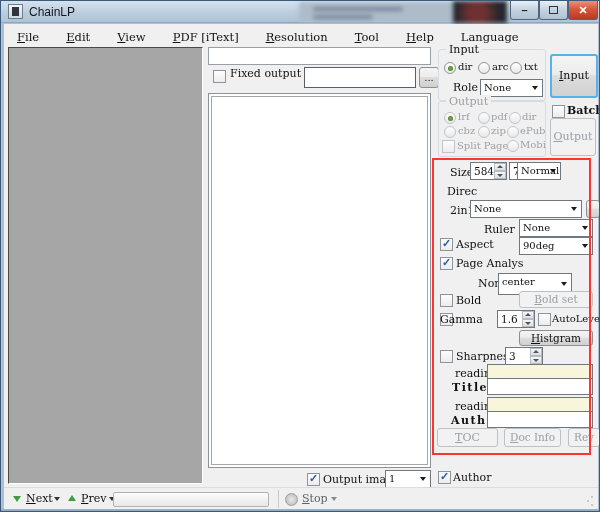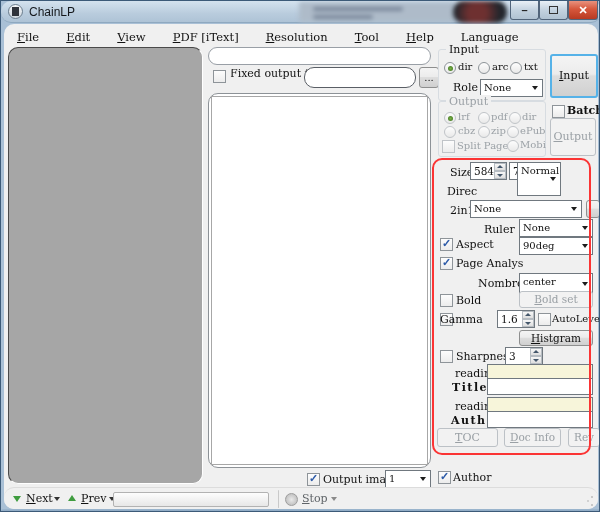--- a/index.html
+++ b/index.html
@@ -1,18 +1,18 @@
 <!DOCTYPE html>
 <html><head>
 <meta charset="utf-8">
 <style>
   * { margin:0; padding:0; box-sizing:border-box; }
   html,body { width:600px; height:512px; }
   body { font-family:"DejaVu Serif", serif; font-size:11px; color:#111; }
-  .abs { position:absolute;border-radius:10px; }
+  .abs { position:absolute; }
   #win { position:relative; width:600px; height:512px; background:#a9c0d6; border:1px solid #3c5a78; overflow:hidden; }
 
   
   #titlebar { left:0; top:0; width:600px; height:22px;
     background:linear-gradient(#d4e2ee,#b9ccdd 60%,#aec3d6); border-bottom:1px solid #8fa9c0; }
   #app-icon { left:7px; top:3px; width:15px; height:15px; background:linear-gradient(#f4f6f8,#cfd8e0);
     border:1px solid #6b7d8d; }
   #app-icon i { position:absolute; left:3px; top:2px; width:7px; height:9px; background:#30343c; display:block; }
   #title-text { left:28px; top:4px; font-family:"Liberation Sans",sans-serif; font-size:12px; color:#15181c; }
   .blur1 { left:298px; top:1px; width:156px; height:20px; background:#aebbc9; filter:blur(2px); border-radius:2px; }
@@ -215,21 +215,21 @@
       <span class="spin-val">754</span>
       <span class="btns">
           <span class="sb up">
             <i></i>
           </span>
           <span class="sb dn">
             <i></i>
           </span>
         </span>
     </div>
-    <div class="dd" style="left:513px;top:138px;width:44px;height:34px;">
+    <div class="dd" style="left:513px;top:138px;width:44px;height:18px;">
       <span class="dd-val">Normal</span>
         <i class="dd-caret"></i>
     </div>
 
     <span class="lbl" style="left:443px;top:161px;">Direc</span>
 
     <span class="lbl" style="left:446px;top:180px;">2in1</span>
     <div class="dd" style="left:466px;top:176px;width:112px;height:18px;">
       <span class="dd-val">None</span>
         <i class="dd-caret"></i>
@@ -250,21 +250,21 @@
       <span class="dd-val">90deg</span>
         <i class="dd-caret"></i>
     </div>
 
     <div class="w7check" style="left:436px;top:233px;">
         <span>✓</span>
       </div>
     <span class="lbl" style="left:452px;top:233px;">Page Analys</span>
 
     <span class="lbl" style="left:474px;top:253px;">Nombre</span>
-    <div class="dd" style="left:515px;top:249px;width:74px;height:22px;">
+    <div class="dd" style="left:494px;top:249px;width:74px;height:22px;">
       <span class="dd-val">center</span>
         <i class="dd-caret"></i>
     </div>
 
     <div class="w7check" style="left:436px;top:270px;"></div>
     <span class="lbl" style="left:452px;top:270px;">Bold</span>
     <div class="btn disabled abs" style="left:515px;top:267px;width:74px;height:17px;line-height:15px;font-size:10.5px;"><u>B</u>old set</div>
 
     <div class="w7check" style="left:436px;top:289px;"></div>
     <span class="lbl" style="left:436px;top:289px;">Gamma</span>

